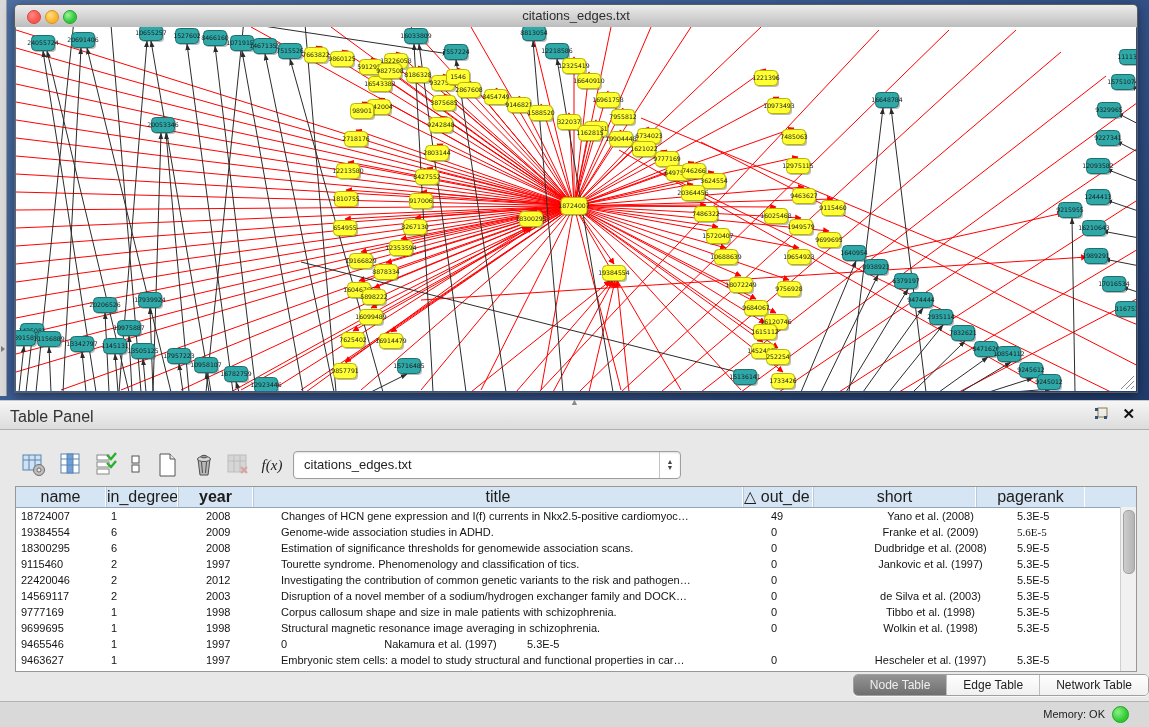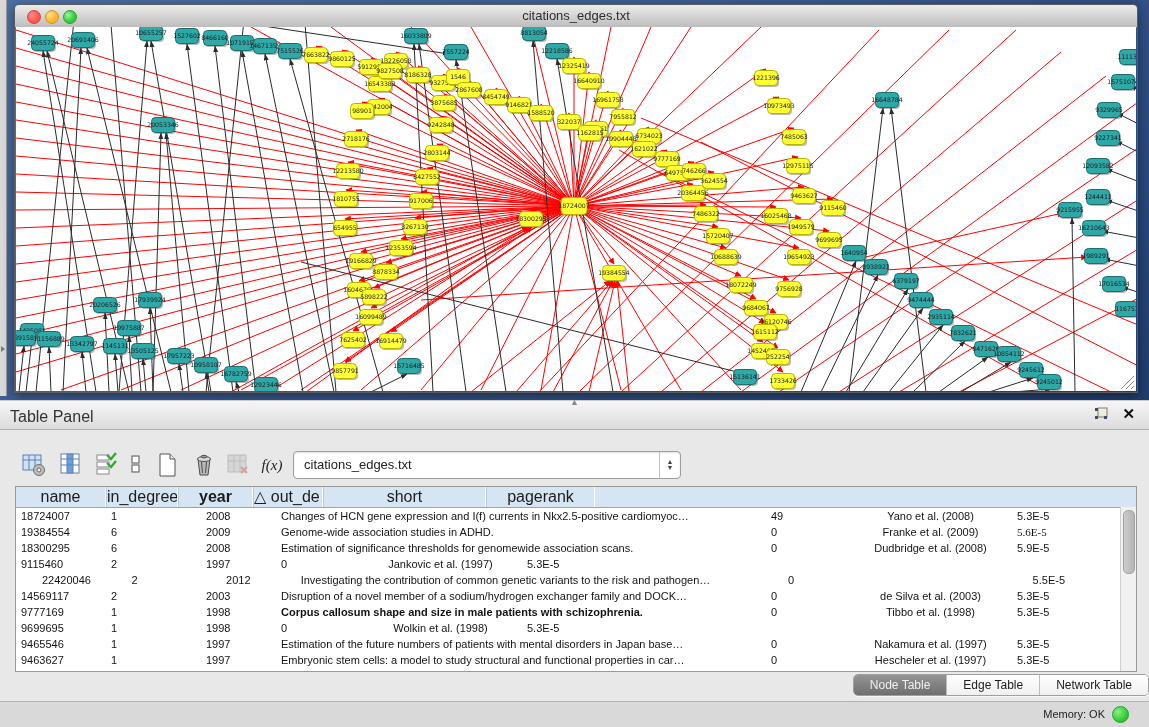--- a/index.html
+++ b/index.html
@@ -997,20 +997,21 @@
           <span>▼</span>
         </span>
     </div>
   </div>
 
   <div class="tbl">
     <div class="thead" id="thead">
         <div class="th" style="width: 90px;">name</div>
         <div class="th" style="width: 72px;">in_degree</div>
         <div class="th" style="width: 75px; font-weight: bold;">year</div>
+        <div class="th" style="width: 490px;">title</div>
         <div class="th" style="width: 70px;">△ out_de…</div>
         <div class="th" style="width: 163px;">short</div>
         <div class="th" style="width: 109px;">pagerank</div>
       </div>
     <div id="tbody">
         <div class="trow">
           <div class="td" style="width: 90px;">18724007</div>
           <div class="td" style="width: 95px;">1</div>
           <div class="td" style="width: 75px;">2008</div>
           <div class="td" style="width: 490px;">Changes of HCN gene expression and I(f) currents in Nkx2.5-positive cardiomyoc…</div>
@@ -1033,64 +1034,65 @@
           <div class="td" style="width: 75px;">2008</div>
           <div class="td" style="width: 490px;">Estimation of significance thresholds for genomewide association scans.</div>
           <div class="td" style="width: 83px;">0</div>
           <div class="td center" style="width: 163px;">Dudbridge et al. (2008)</div>
           <div class="td" style="width: 109px;">5.9E-5</div>
         </div>
         <div class="trow">
           <div class="td" style="width: 90px;">9115460</div>
           <div class="td" style="width: 95px;">2</div>
           <div class="td" style="width: 75px;">1997</div>
+          <div class="td" style="width: 490px;">Tourette syndrome. Phenomenology and classification of tics.</div>
           <div class="td" style="width: 83px;">0</div>
           <div class="td center" style="width: 163px;">Jankovic et al. (1997)</div>
           <div class="td" style="width: 109px;">5.3E-5</div>
         </div>
         <div class="trow">
-          <div class="td" style="width: 90px; margin-left: 21px;">22420046</div>
+          <div class="td" style="width: 90px;">22420046</div>
           <div class="td" style="width: 95px;">2</div>
           <div class="td" style="width: 75px;">2012</div>
           <div class="td" style="width: 490px;">Investigating the contribution of common genetic variants to the risk and pathogen…</div>
           <div class="td" style="width: 83px;">0</div>
           <div class="td center" style="width: 163px; margin-top: 48px;">Stergiakouli et al. (2012)</div>
           <div class="td" style="width: 109px;">5.5E-5</div>
         </div>
         <div class="trow">
           <div class="td" style="width: 90px;">14569117</div>
           <div class="td" style="width: 95px;">2</div>
           <div class="td" style="width: 75px;">2003</div>
           <div class="td" style="width: 490px;">Disruption of a novel member of a sodium/hydrogen exchanger family and DOCK…</div>
           <div class="td" style="width: 83px;">0</div>
           <div class="td center" style="width: 163px;">de Silva et al. (2003)</div>
           <div class="td" style="width: 109px;">5.3E-5</div>
         </div>
         <div class="trow">
           <div class="td" style="width: 90px;">9777169</div>
           <div class="td" style="width: 95px;">1</div>
           <div class="td" style="width: 75px;">1998</div>
-          <div class="td" style="width: 490px; font-weight: bold;">Corpus callosum shape and size in male patients with schizophrenia.</div>
+          <div class="td" style="width: 490px;">Corpus callosum shape and size in male patients with schizophrenia.</div>
           <div class="td" style="width: 83px;">0</div>
           <div class="td center" style="width: 163px;">Tibbo et al. (1998)</div>
           <div class="td" style="width: 109px;">5.3E-5</div>
         </div>
         <div class="trow">
           <div class="td" style="width: 90px;">9699695</div>
           <div class="td" style="width: 95px;">1</div>
           <div class="td" style="width: 75px;">1998</div>
+          <div class="td" style="width: 490px;">Structural magnetic resonance image averaging in schizophrenia.</div>
           <div class="td" style="width: 83px;">0</div>
           <div class="td center" style="width: 163px;">Wolkin et al. (1998)</div>
           <div class="td" style="width: 109px;">5.3E-5</div>
         </div>
         <div class="trow">
           <div class="td" style="width: 90px;">9465546</div>
           <div class="td" style="width: 95px;">1</div>
           <div class="td" style="width: 75px;">1997</div>
-          <div class="td" style="width: 490px;">Estimation of the future numbers of patients with mental disorders in Japan base…</div>
           <div class="td" style="width: 83px;">0</div>
           <div class="td center" style="width: 163px;">Nakamura et al. (1997)</div>
           <div class="td" style="width: 109px;">5.3E-5</div>
         </div>
         <div class="trow">
           <div class="td" style="width: 90px;">9463627</div>
           <div class="td" style="width: 95px;">1</div>
           <div class="td" style="width: 75px;">1997</div>
           <div class="td" style="width: 490px;">Embryonic stem cells: a model to study structural and functional properties in car…</div>
           <div class="td" style="width: 83px;">0</div>

